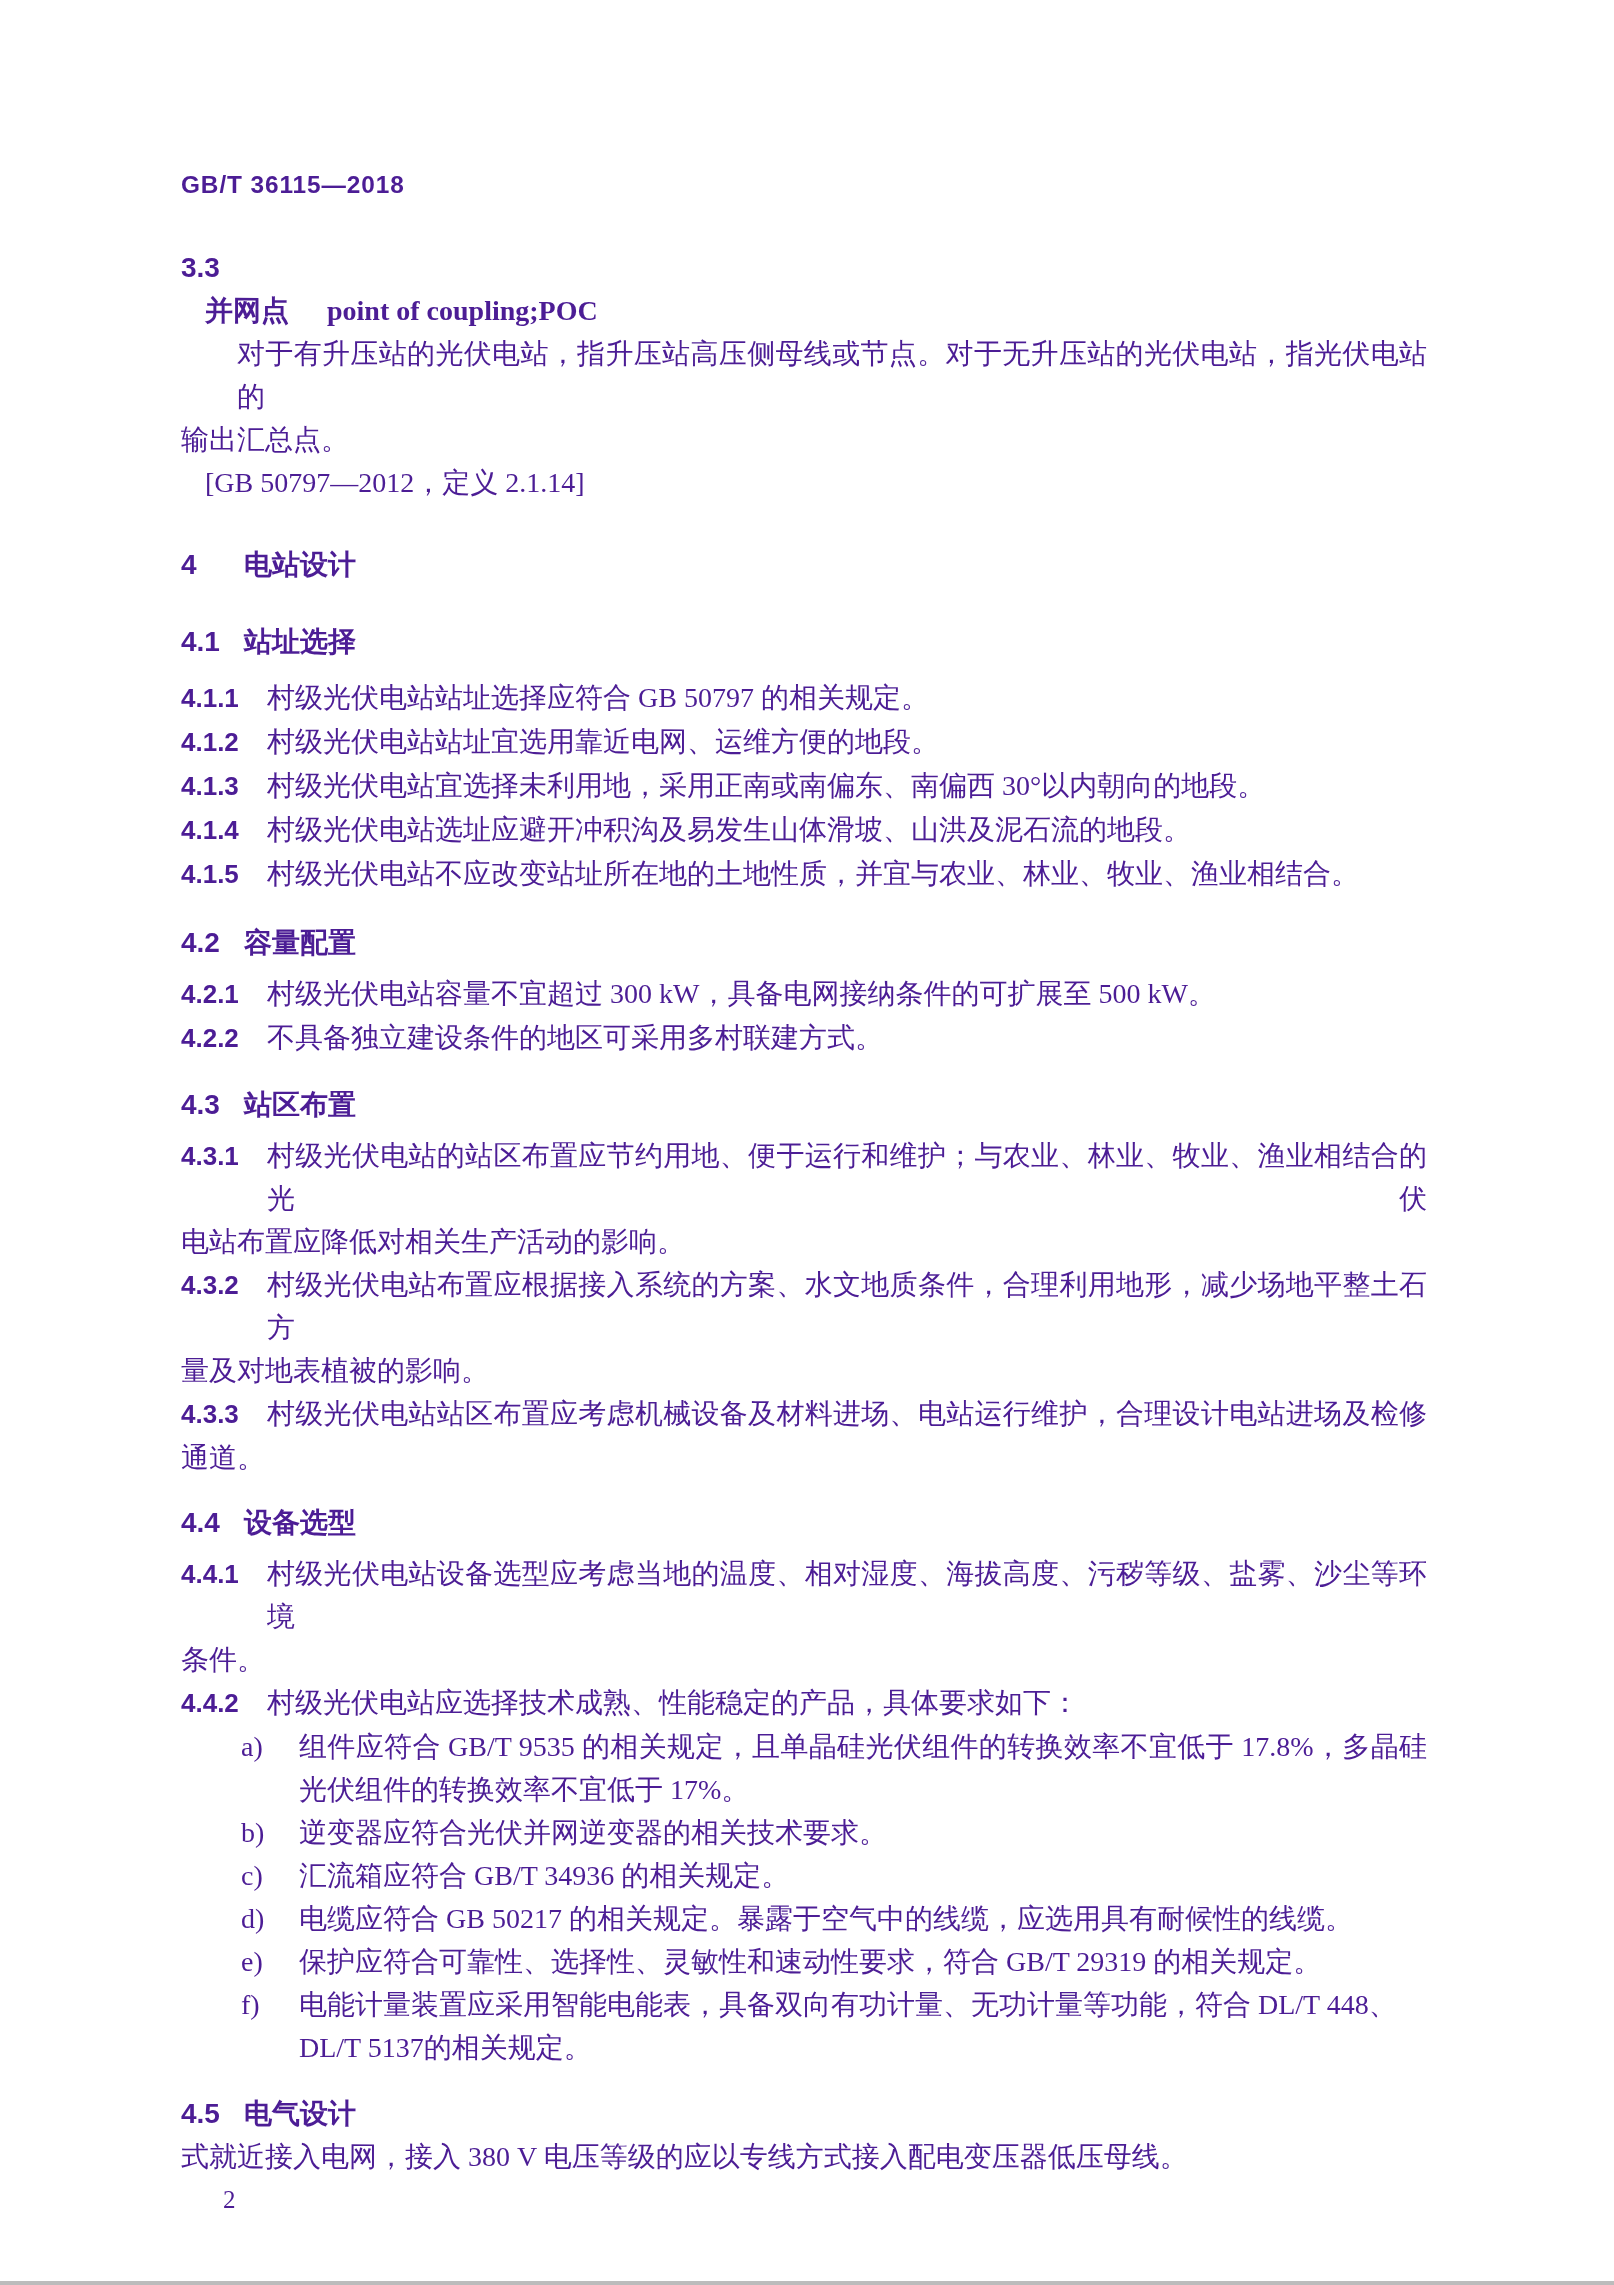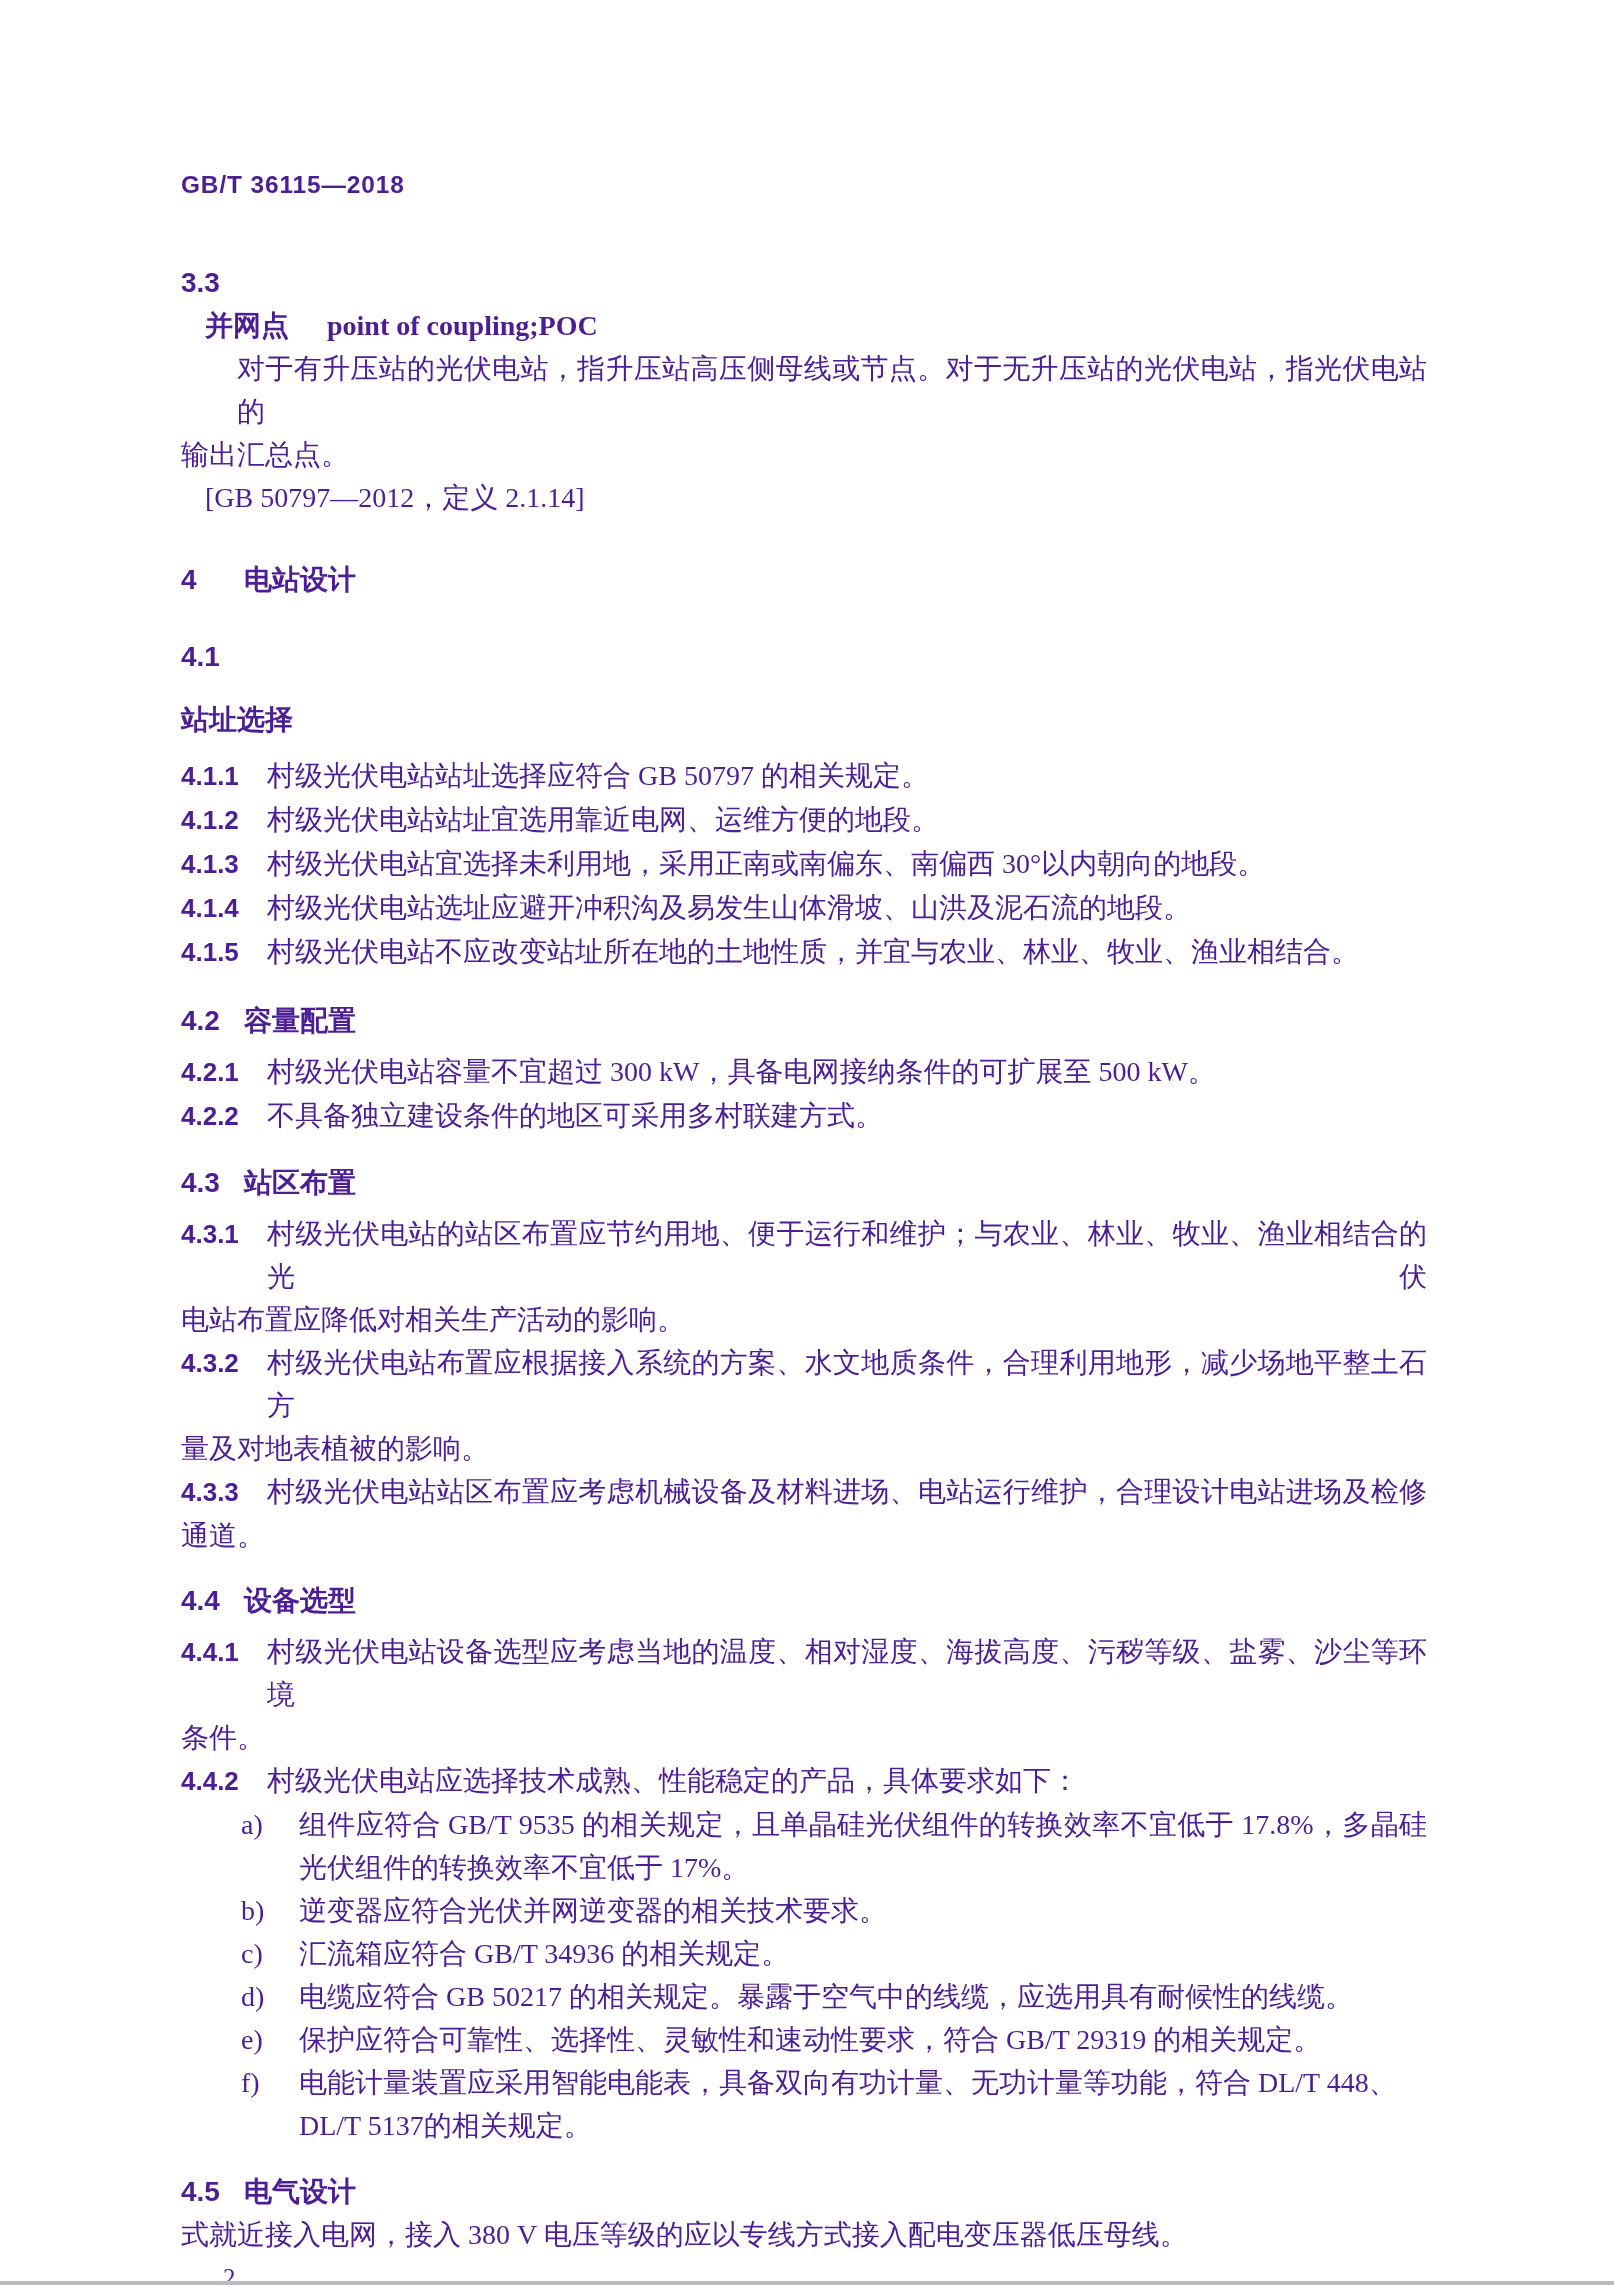--- a/index.html
+++ b/index.html
@@ -56,26 +56,26 @@
   }
   .indent{margin-left:24px;}
   .ritem{display:flex;align-items:baseline;margin-left:60px;}
   .rnum{flex:0 0 58px;}
   .rcont{margin-left:118px;}
   .heading{
     font-family:"Liberation Sans","DejaVu Sans",sans-serif;
     font-weight:bold;
   }
   .mt-ch{margin-top:39px;}
-  .mt-sec1{margin-top:34px;flex-direction:column;}
+  .mt-sec1{margin-top:34px;}
   .mt-first{margin-top:13px;}
   .mt-h2{margin-top:22.6px;}
   .mt-h2b{margin-top:25px;}
   .mt-after{margin-top:8px;}
-  .mt-33{margin-top:58px;}
+  .mt-33{margin-top:43px;}
   .term-en{margin-left:38px;}
   .pagenum{
     margin-top:0;
     margin-left:42px;
     font-size:25px;
     line-height:43px;
   }
   .scan-edge{
     position:absolute;
     left:0;bottom:0;

